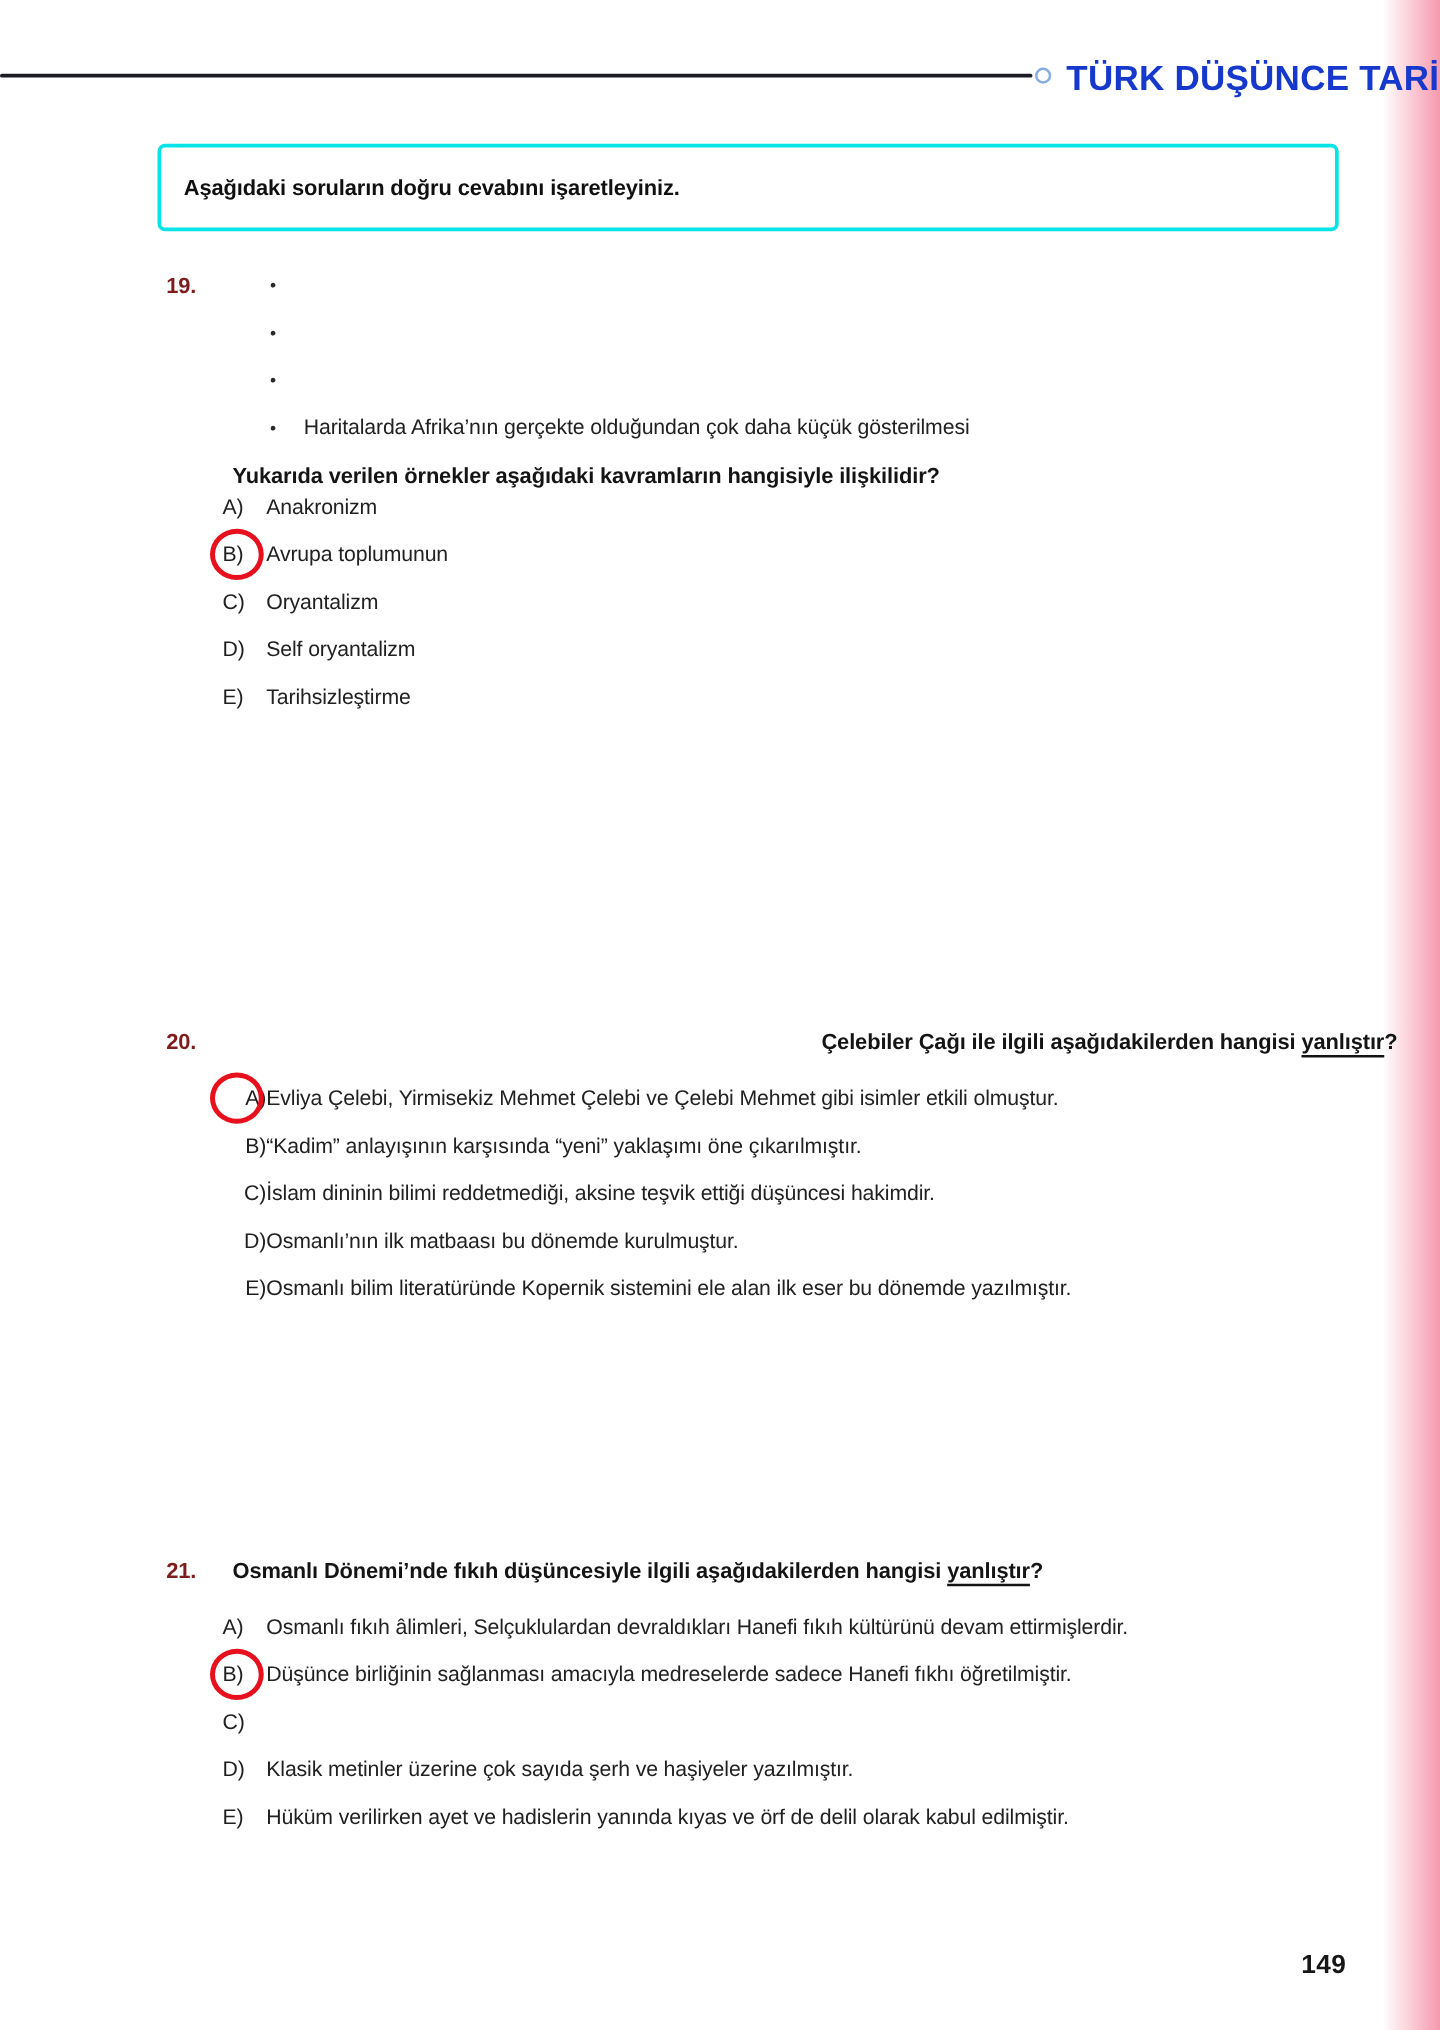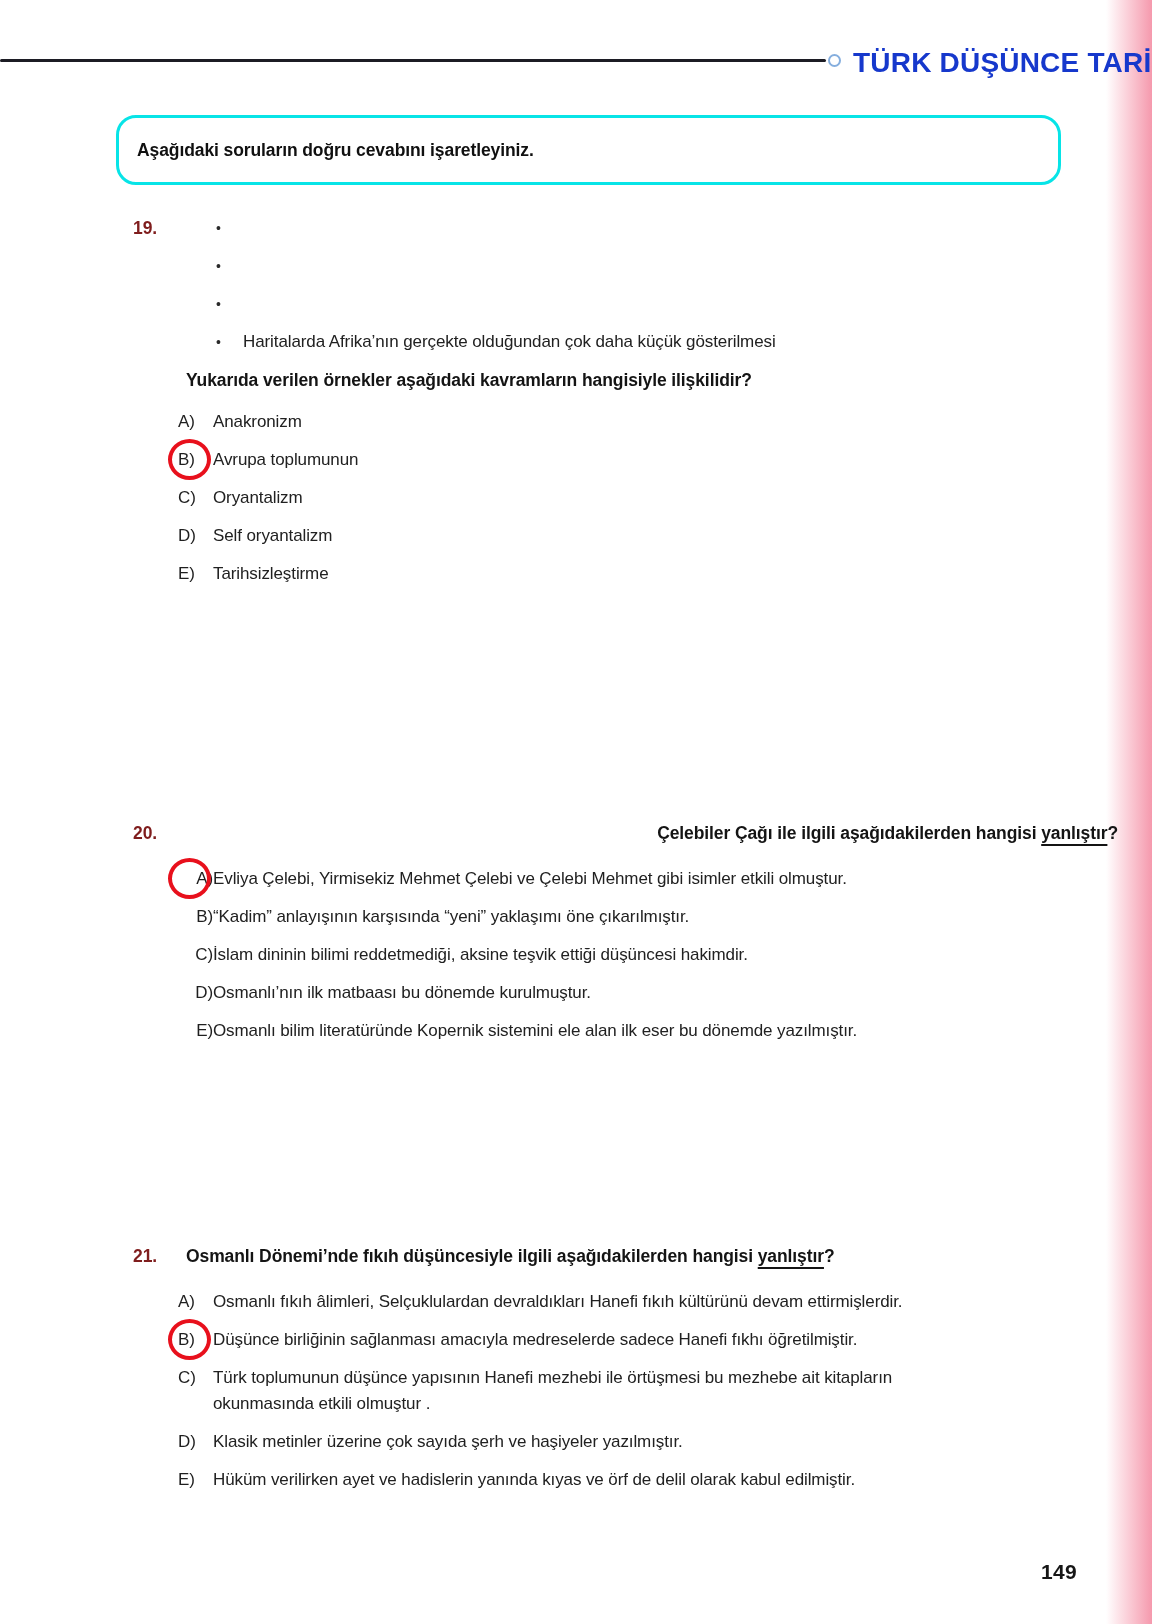--- a/index.html
+++ b/index.html
@@ -44,25 +44,25 @@
     font-size: 28px;
     font-weight: bold;
     letter-spacing: 0.2px;
     color: #1638cc;
     white-space: nowrap;
   }
 
   
   .instruction-box {
     position: absolute;
-    left: 116px; top: 115px;
+    left: 126px; top: 115px;
     width: 945px; height: 70px;
     box-sizing: border-box;
     border: 3px solid #07e4e7;
-    border-radius: 20px;
+    border-radius: 6px;
     display: flex;
     align-items: center;
     padding: 0 18px;
   }
   .instruction-text {
     font-size: 17.5px;
     font-weight: bold;
     color: #101010;
   }
 
@@ -86,21 +86,21 @@
     font-size: 17.5px;
     font-weight: bold;
     line-height: 26px;
     color: #141414;
   }
   .q-stem .u {
     text-decoration: underline;
     text-decoration-thickness: 2px;
     text-underline-offset: 5px;
   }
-  .stem-gap19 { margin-bottom: 16px; }
+  .stem-gap19 { }
   .stem-gap   { margin-bottom: 20px; }
 
   .option {
     position: relative;
     display: flex;
     line-height: 26px;
     font-size: 17px;
     margin-bottom: 12px;
   }
   .opt-letter { flex: 0 0 35px; color: #1f1f1f; }
@@ -224,22 +224,20 @@
       <span class="opt-letter">A)</span>
       <span class="opt-text">Osmanlı fıkıh âlimleri, Selçuklulardan devraldıkları Hanefi fıkıh kültürünü devam ettirmişlerdir.</span>
     </div>
     <div class="option">
       <span class="answer-circle"></span>
       <span class="opt-letter">B)</span>
       <span class="opt-text">Düşünce birliğinin sağlanması amacıyla medreselerde sadece Hanefi fıkhı öğretilmiştir.</span>
     </div>
     <div class="option">
       <span class="opt-letter">C)</span>
-      <span class="opt-text">Türk toplumunun düşünce yapısının Hanefi mezhebi ile örtüşmesi bu mezhebe ait kitapların
-okunmasında etkili olmuştur .</span>
     </div>
     <div class="option">
       <span class="opt-letter">D)</span>
       <span class="opt-text">Klasik metinler üzerine çok sayıda şerh ve haşiyeler yazılmıştır.</span>
     </div>
     <div class="option">
       <span class="opt-letter">E)</span>
       <span class="opt-text">Hüküm verilirken ayet ve hadislerin yanında kıyas ve örf de delil olarak kabul edilmiştir.</span>
     </div>
   </div>

